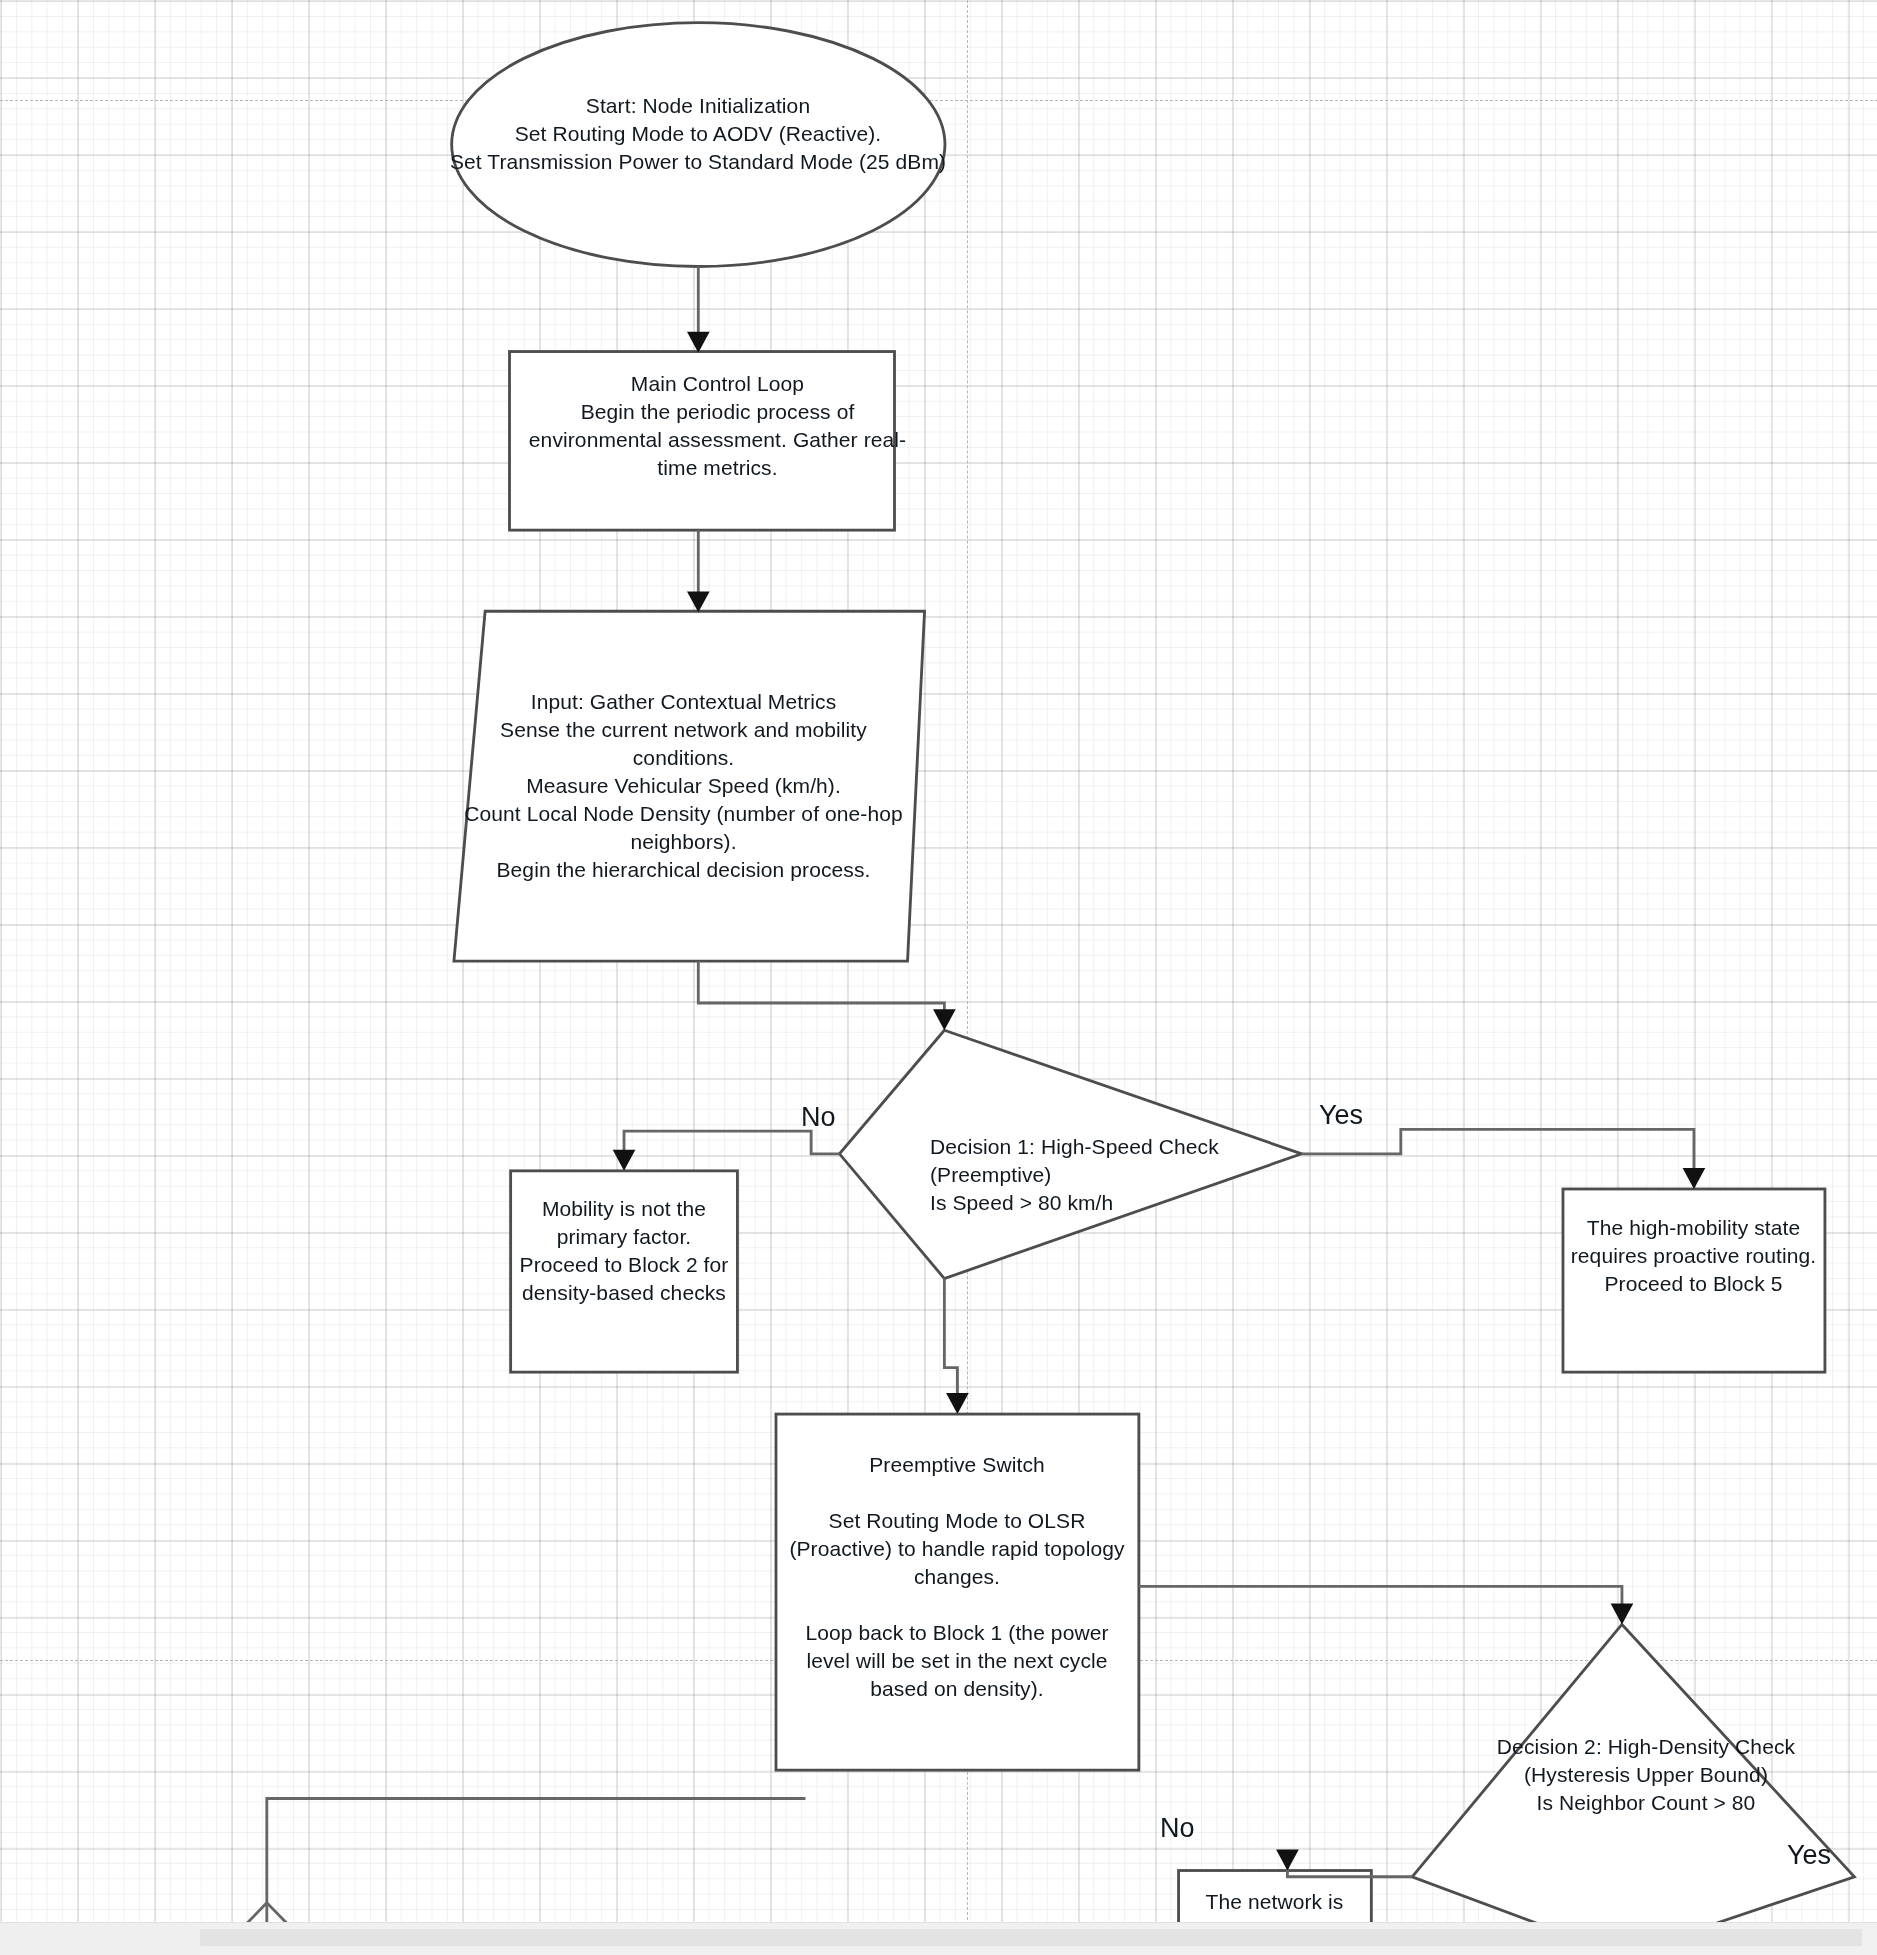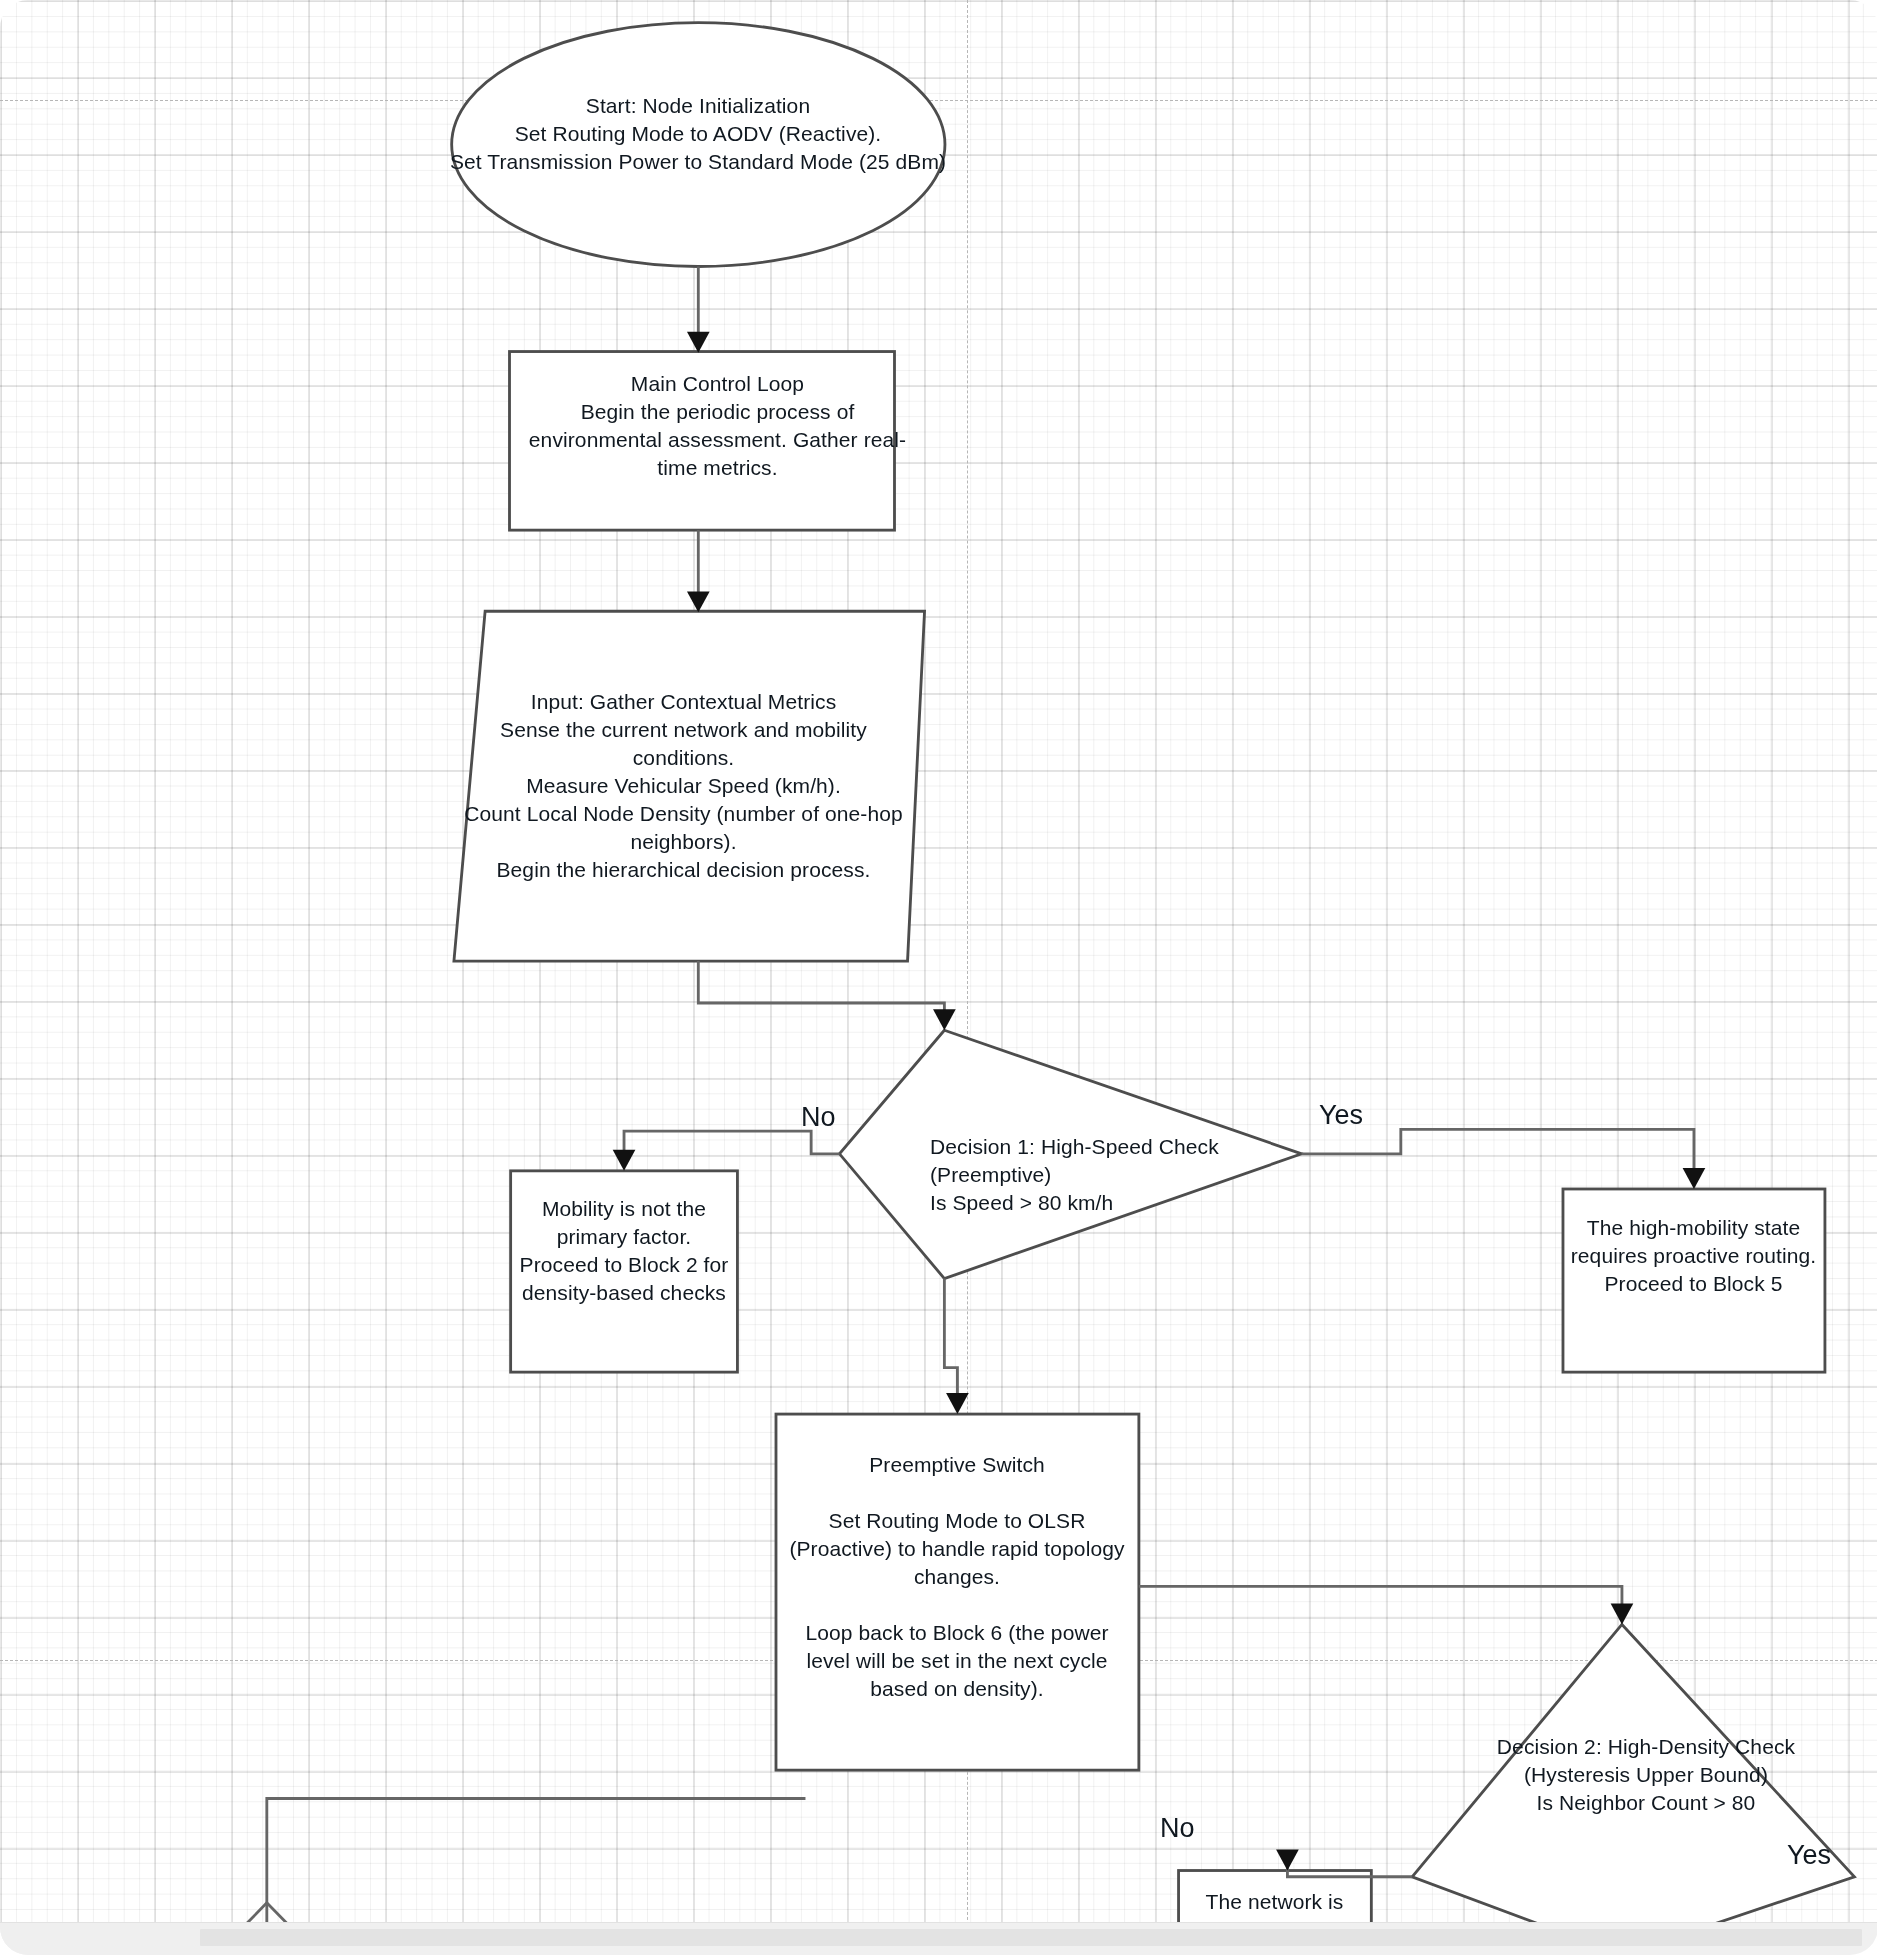--- a/index.html
+++ b/index.html
@@ -4,21 +4,20 @@
 <style>
   html,body{margin:0;padding:0;background:#ffffff;}
   body{font-family:"Liberation Sans", sans-serif;}
 
   #stage{
     position:relative;
     width:1878px;
     height:1955px;
     overflow:hidden;
     background:#ffffff;
-    border-radius:28px;
   }
 
   
   #canvas{
     position:absolute;
     left:0; top:0;
     width:1878px;
     height:1922px;
     background-color:#ffffff;
     background-image:
@@ -192,21 +191,21 @@
 Is Speed &gt; 80 km/h</div>
 
   <div class="txt" style="left:515px; top:1195px; width:218px;">Mobility is not the primary factor. Proceed to Block 2 for density-based checks</div>
 
   <div class="txt" style="left:1567px; top:1214px; width:253px;">The high-mobility state requires proactive routing. Proceed to Block 5</div>
 
   <div class="txt" style="left:781px; top:1451px; width:352px;">Preemptive Switch
 
 Set Routing Mode to OLSR (Proactive) to handle rapid topology changes.
 
-Loop back to Block 6 (the power level will be set in the next cycle based on density).</div>
+Loop back to Block 1 (the power level will be set in the next cycle based on density).</div>
 
   <div class="txt" style="left:1422px; top:1733px; width:448px; text-align:center;">Decision 2: High-Density Check
 (Hysteresis Upper Bound)
 Is Neighbor Count &gt; 80</div>
 
   <div class="txt" style="left:1178px; top:1888px; width:193px;">The network is</div>
 
   <div class="lbl" style="left:801px; top:1106px;">No</div>
 
   <div class="lbl" style="left:1319px; top:1104px;">Yes</div>

